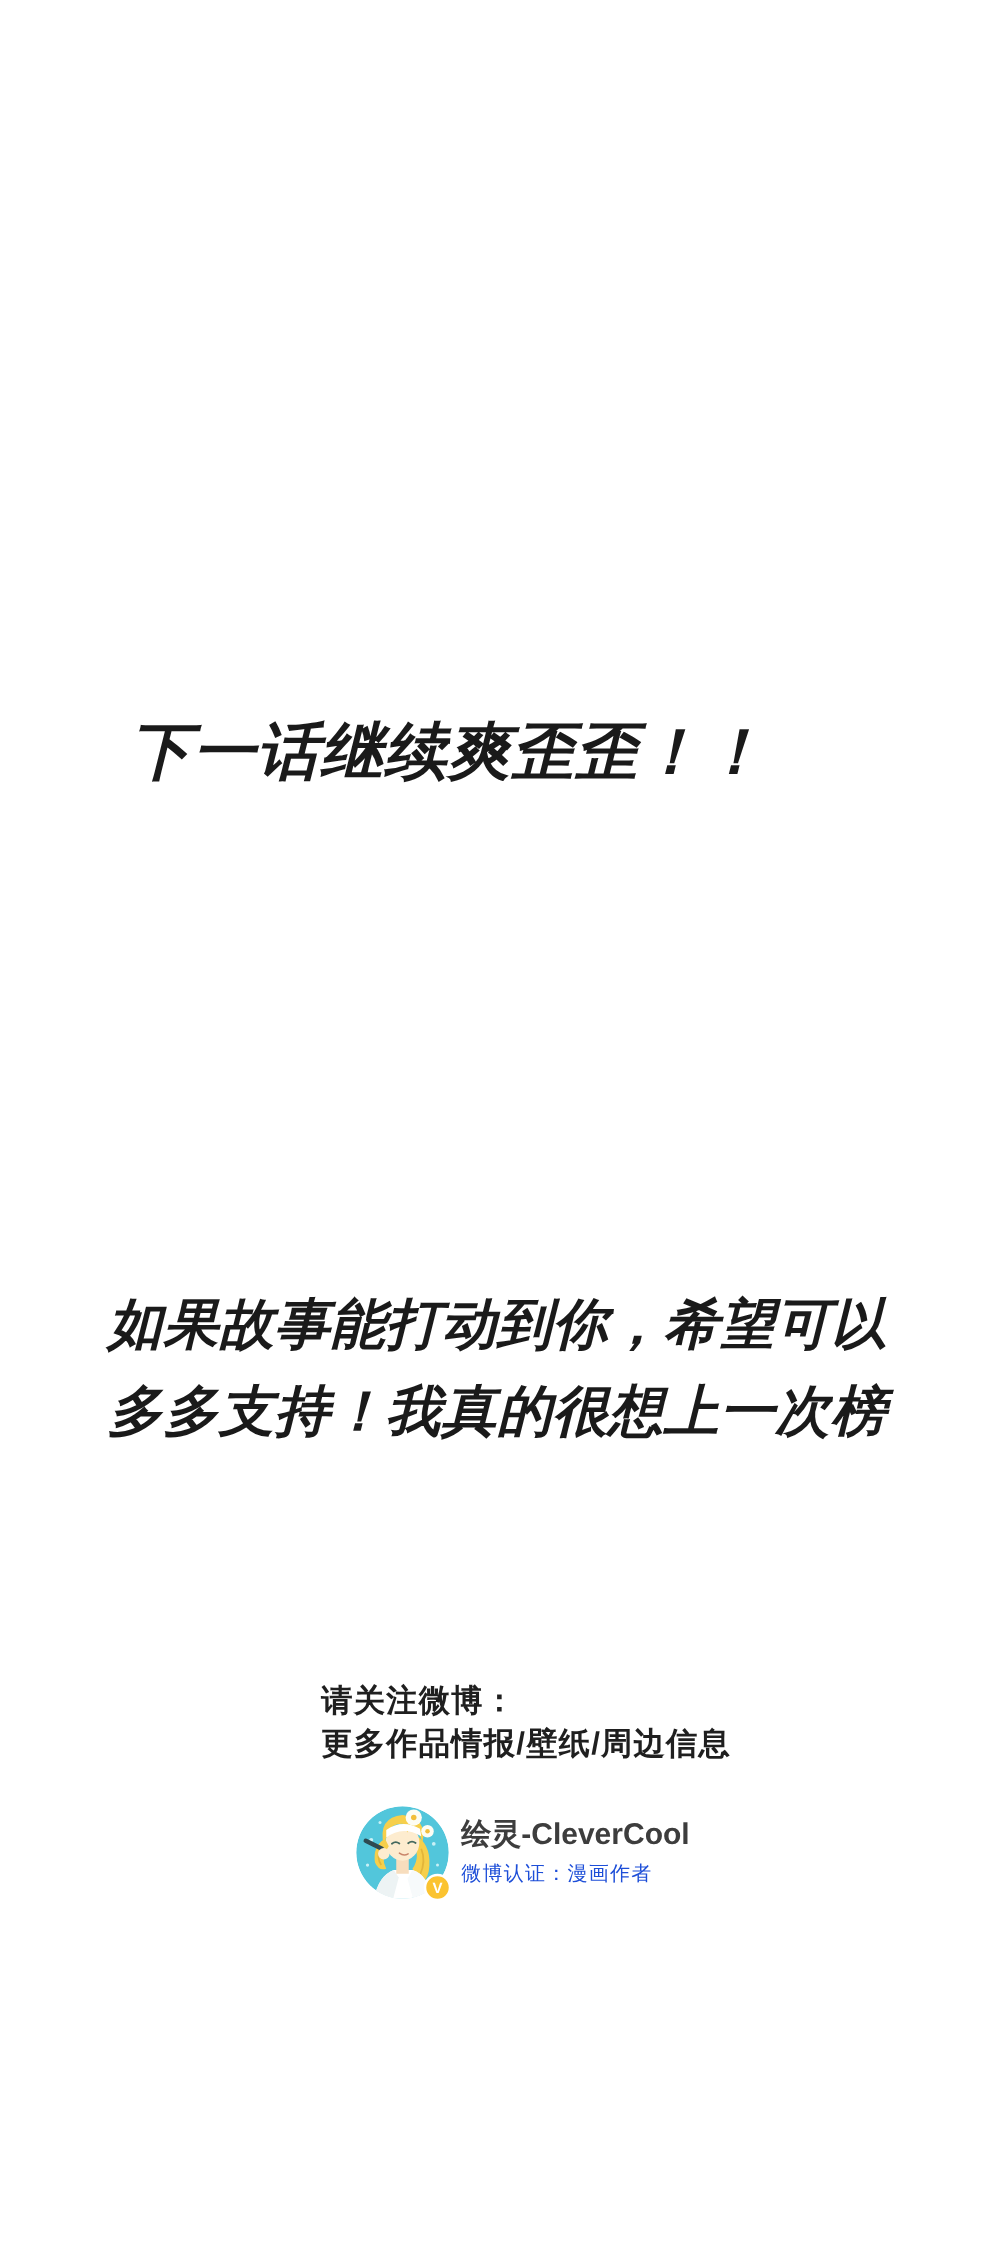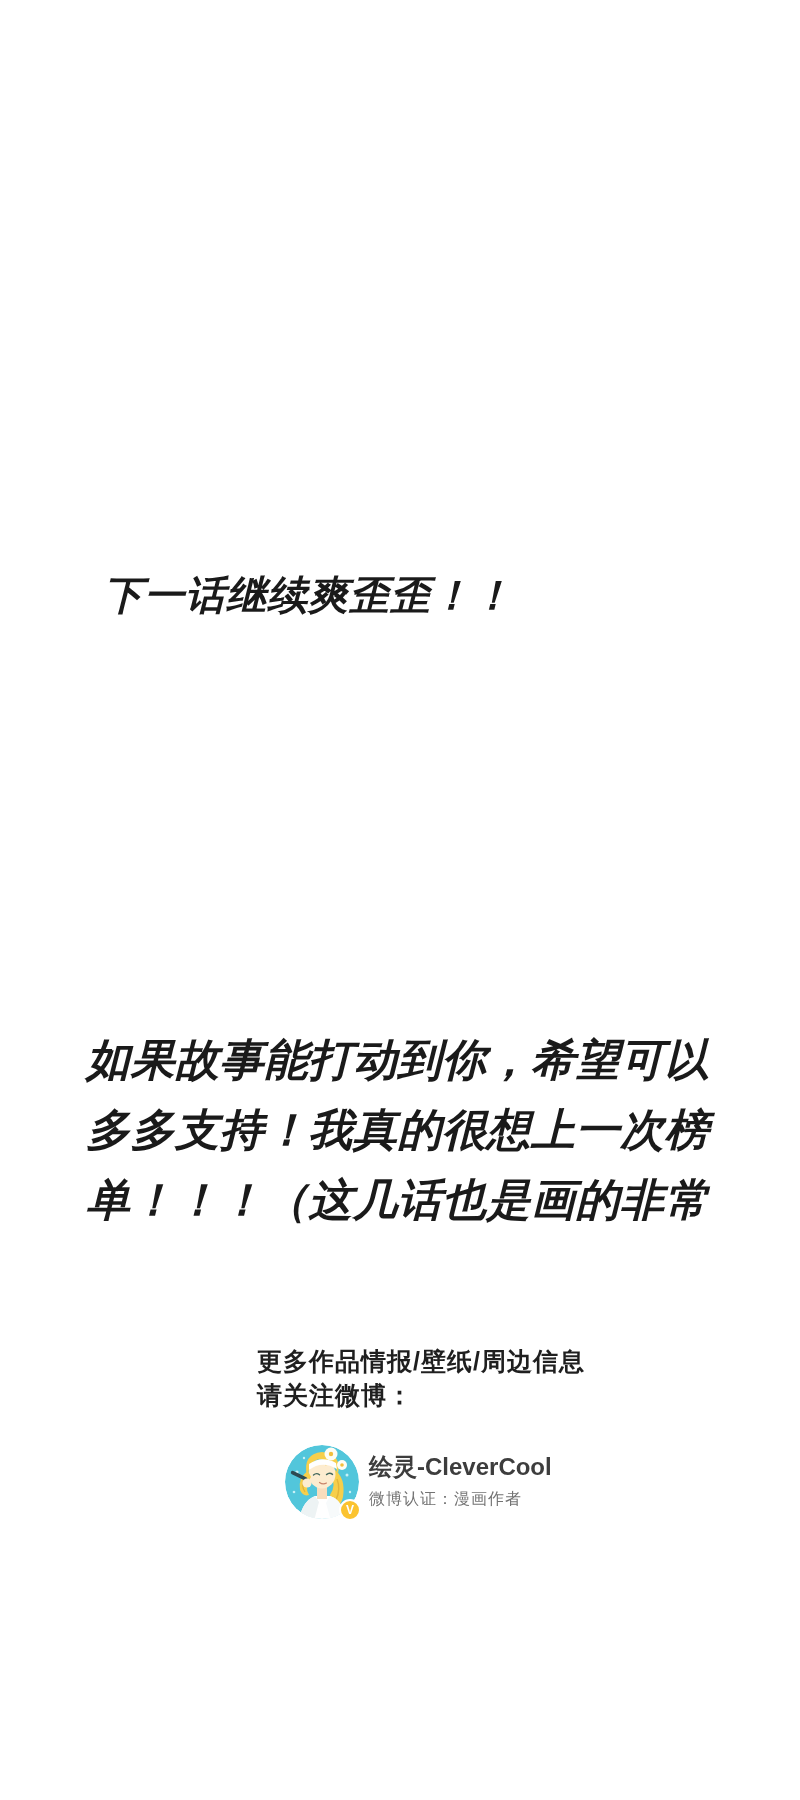--- a/index.html
+++ b/index.html
@@ -16,21 +16,21 @@
   .hand {
     color: #1a1a1a;
     font-style: italic;
     font-weight: 700;
   }
   .note-heading {
     position: absolute;
     left: 103px;
     top: 568px;
     margin: 0;
-    font-size: 40px;
+    font-size: 50px;
     letter-spacing: 1px;
     white-space: nowrap;
   }
   .para { position: absolute; left: 86px; width: 670px; }
   .para .line {
     font-size: 44px;
     line-height: 70px;
     letter-spacing: 0.5px;
     white-space: nowrap;
   }
@@ -78,43 +78,42 @@
     top: 6px;
     color: #3d3d3d;
     font-size: 24px;
     font-weight: 700;
     white-space: nowrap;
   }
   .weibo-verify {
     position: absolute;
     left: 84px;
     top: 44px;
-    color: #737373;
+    color: #1d4ed8;
     font-size: 16px;
     letter-spacing: 1px;
     white-space: nowrap;
   }
 </style>
 </head>
 <body>
 
 <div class="page">
 
   <h1 class="note-heading hand">下一话继续爽歪歪！！</h1>
 
 
   <div class="para para-2 hand">
     <div class="line">如果故事能打动到你，希望可以</div>
     <div class="line">多多支持！我真的很想上一次榜</div>
-    <div class="line">单！！！（这几话也是画的非常</div>
   </div>
 
   <div class="promo">
+    <div class="promo-line">请关注微博：</div>
     <div class="promo-line">更多作品情报/壁纸/周边信息</div>
-    <div class="promo-line">请关注微博：</div>
   </div>
 
   <div class="weibo-card">
     <div class="avatar-wrap">
       <svg width="74" height="74" viewBox="0 0 74 74" xmlns="http://www.w3.org/2000/svg">
         <defs>
           <clipPath id="avclip">
               <circle cx="37" cy="37" r="37"></circle>
             </clipPath>
         </defs>

